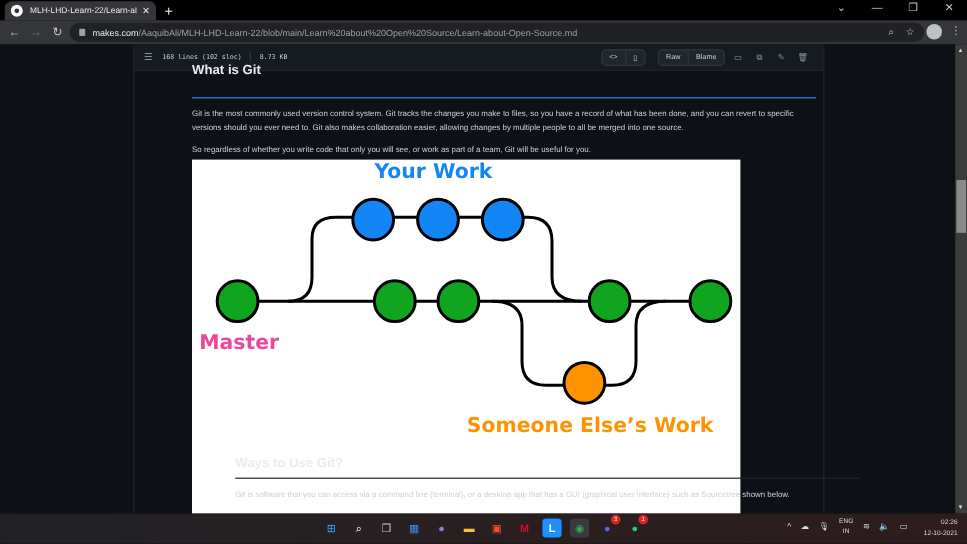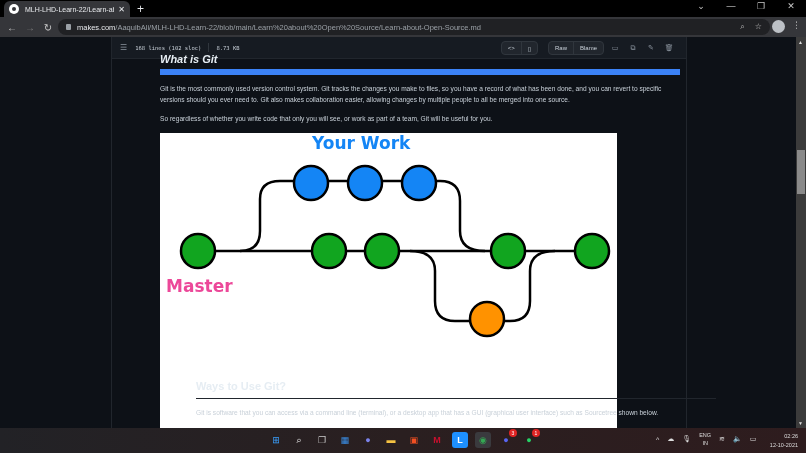--- a/index.html
+++ b/index.html
@@ -31,21 +31,21 @@
   .filehdr { position: absolute; left: 0; top: 0; width: 574px; height: 22px; background: #161b22; border-bottom: 1px solid #21262d; display: flex; align-items: center; padding-left: 8px; }
   .filehdr .list-icon { color: #8b949e; font-size: 8px; margin-right: 8px; }
   .filehdr .meta { color: #c9d1d9; font-family: "DejaVu Sans Mono", monospace; font-size: 5.5px; }
   .filehdr .sep { width: 1px; height: 9px; background: #30363d; margin: 0 7px; }
   .hdr-actions { position: absolute; right: 10px; top: 4px; display: flex; align-items: center; gap: 4px; }
   .btngroup { display: flex; background: #21262d; border: 1px solid #30363d; border-radius: 4px; height: 14px; }
   .btngroup span { color: #c9d1d9; font-size: 6px; padding: 0 6px; display: flex; align-items: center; }
   .btngroup span + span { border-left: 1px solid #30363d; }
   .icon-btn { color: #8b949e; font-size: 7px; width: 14px; text-align: center; }
   .md { position: absolute; left: 48px; top: 22px; width: 520px; color: #c9d1d9; }
-  .md h2 { font-size: 11px; font-weight: bold; color: #e6edf3; padding-bottom: 4px; border-bottom: 6px solid #3b82f6; margin-top: -6px; font-style: italic; }
+  .md h2 { font-size: 11px; font-weight: bold; color: #e6edf3; padding-bottom: 16px; border-bottom: 1px solid #3b82f6; margin-top: -6px; }
   .md p { font-size: 6.6px; line-height: 11px; margin-top: 8px; }
   .img-wrap { position: absolute; left: 48px; top: 96px; width: 457px; height: 304px; background: #fff; }
   .md2 { position: absolute; left: 48px; top: 343px; width: 520px; color: #c9d1d9; margin-left: 36px; }
   .md2 h2 { font-size: 11px; font-weight: bold; color: #e6edf3; padding-bottom: 6px; border-bottom: 1px solid #21262d; }
   .md2 p { font-size: 6.6px; line-height: 11px; margin-top: 8px; }
   
   .scrollbar { position: absolute; left: 796px; top: 37px; width: 10px; height: 391px; background: #3b3b3b; }
   .scrollbar .up, .scrollbar .down { position: absolute; left: 2px; color: #ddd; font-size: 5px; }
   .scrollbar .up { top: 2px; } .scrollbar .down { bottom: 2px; }
   .scrollbar .thumb { position: absolute; left: 1px; top: 113px; width: 8px; height: 44px; background: #8a8a8a; }
@@ -137,20 +137,21 @@
           <circle cx="348" cy="118" r="17" fill="#11a51f"></circle>
           <circle cx="432" cy="118" r="17" fill="#11a51f"></circle>
           <circle cx="151" cy="50" r="17" fill="#1485f5"></circle>
           <circle cx="205" cy="50" r="17" fill="#1485f5"></circle>
           <circle cx="259" cy="50" r="17" fill="#1485f5"></circle>
           <circle cx="327" cy="186" r="17" fill="#ff9200"></circle>
         </g>
       </svg>
       <div style="position:absolute;left:152px;top:0px;font:bold 17px 'DejaVu Sans',sans-serif;color:#1485f5">Your Work</div>
       <div style="position:absolute;left:6px;top:143px;font:bold 17px 'DejaVu Sans',sans-serif;color:#ec4899">Master</div>
+      <div style="position:absolute;left:229px;top:212px;font:bold 17px 'DejaVu Sans',sans-serif;color:#ff9200;white-space:nowrap">Someone Else’s Work</div>
     </div>
 
     <div class="md2">
       <h2>Ways to Use Git?</h2>
       <p>Git is software that you can access via a command line (terminal), or a desktop app that has a GUI (graphical user interface) such as Sourcetree shown below.</p>
     </div>
   </div>
 </div>
 
 <div class="scrollbar">

